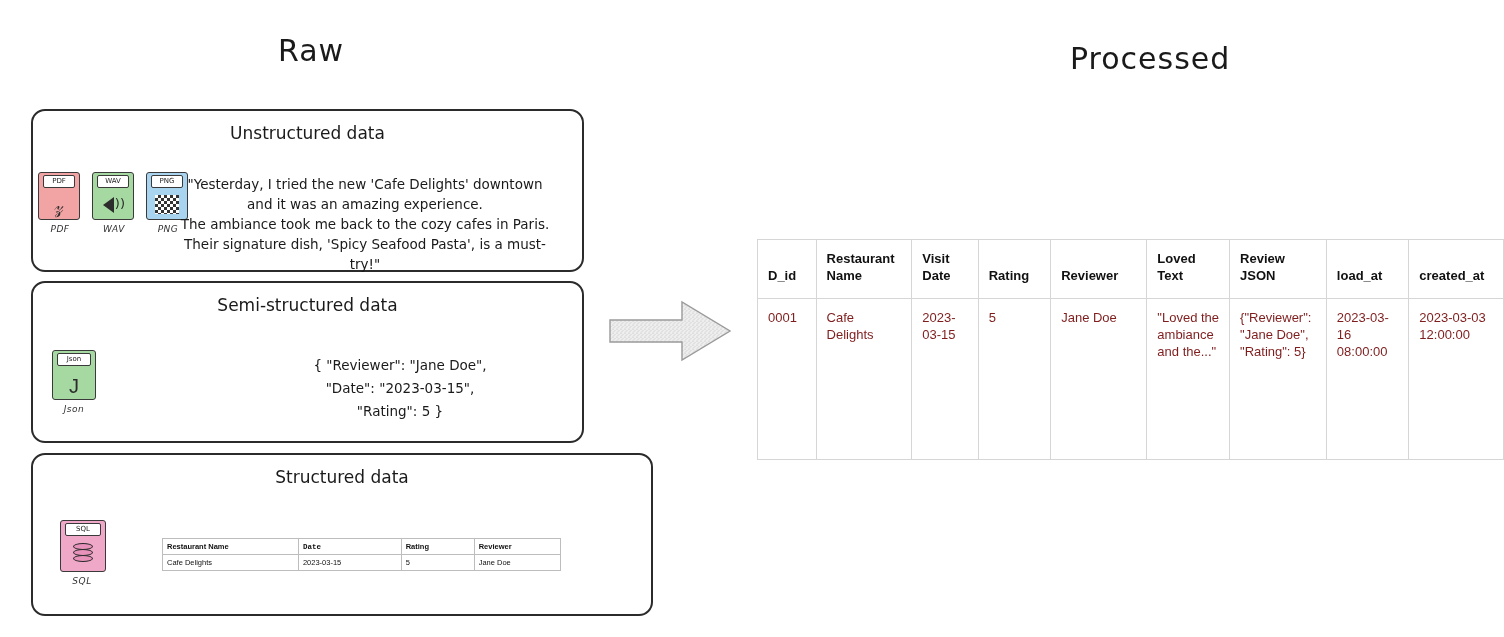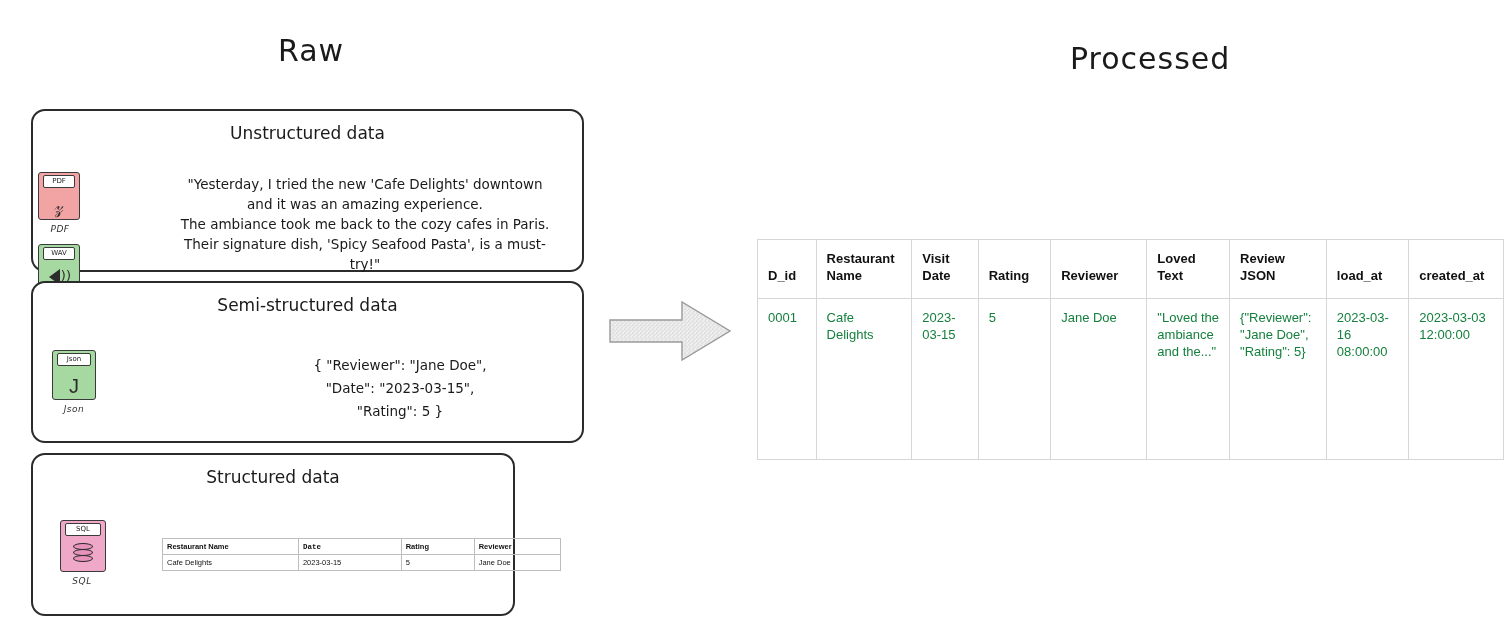--- a/index.html
+++ b/index.html
@@ -33,40 +33,40 @@
   .card {
     position: absolute;
     border: 2px solid #2b2b2b;
     border-radius: 14px;
     background: #fff;
     box-sizing: border-box;
     padding-left: 24px;
   }
   #card-unstructured { left: 31px;  top: 109px; width: 553px; height: 163px; }
   #card-semi        { left: 31px;  top: 281px; width: 553px; height: 162px; }
-  #card-structured  { left: 31px;  top: 453px; width: 484px; height: 163px; }
+  #card-structured  { left: 31px;  top: 453px; width: 622px; height: 163px; }
 
   .card-title {
     position: absolute;
     left: 0; right: 0;
     top: 12px;
     text-align: center;
     font-family: "DejaVu Sans", sans-serif;
     font-size: 17px;
     color: #1a1a1a;
   }
 
   
   .file-group {
     position: absolute;
     display: flex;
     align-items: flex-start;
     gap: 10px;
   }
-  #files-unstructured { left: 38px; top: 172px; flex-direction: column; }
+  #files-unstructured { left: 38px; top: 172px; }
   #file-json          { left: 52px; top: 350px; align-items: flex-end; }
   #file-sql           { left: 60px; top: 520px; }
 
   .file-icon {
     width: 44px;
     text-align: center;
     position: relative;
   }
   .file-box {
     width: 42px;
@@ -225,21 +225,21 @@
     text-align: left;
     font-weight: bold;
     color: #111;
     line-height: 17px;
   }
   #processed-table td {
     border: 1px solid #d6d6d6;
     padding: 10px;
     vertical-align: top;
     text-align: left;
-    color: #15803d;
+    color: #7f1d1d;
     line-height: 17px;
     height: 140px;
   }
   #processed-table th.w-did   { width: 38px; }
   #processed-table th.w-name  { width: 75px; }
   #processed-table th.w-visit { width: 46px; }
   #processed-table th.w-rate  { width: 52px; }
   #processed-table th.w-rev   { width: 76px; }
   #processed-table th.w-text  { width: 62px; }
   #processed-table th.w-json  { width: 76px; }

